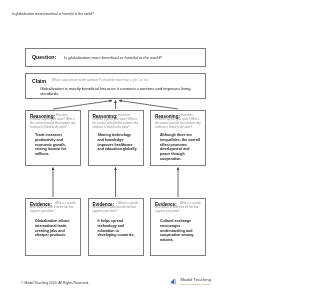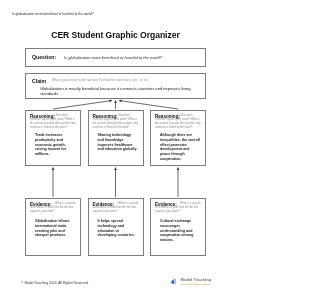--- a/index.html
+++ b/index.html
@@ -68,21 +68,20 @@
   .logo-name{font-size:4.2px;color:#3c3c3c;letter-spacing:.1px;}
   .logo-tag{font-size:2.2px;color:#c7762a;letter-spacing:.02px;margin-top:.6px;}
 </style>
 </head>
 <body>
 
 <div class="page">
 
   <div class="print-header">Is globalization more beneficial or harmful to the world?</div>
 
-  <div class="doc-title">CER Student Graphic Organizer</div>
 
   <div class="box q-box">
     <span class="q-label">Question:</span>
     <span class="q-text">Is globalization more beneficial or harmful to the world?</span>
   </div>
 
   <div class="box c-box">
     <span class="c-label">Claim</span>
     <span class="c-prompt">What is your answer to the question?  It should be more than a "yes" or "no".</span>
     <span class="c-text">Globalization is mostly beneficial because it connects countries and improves living standards.</span>

